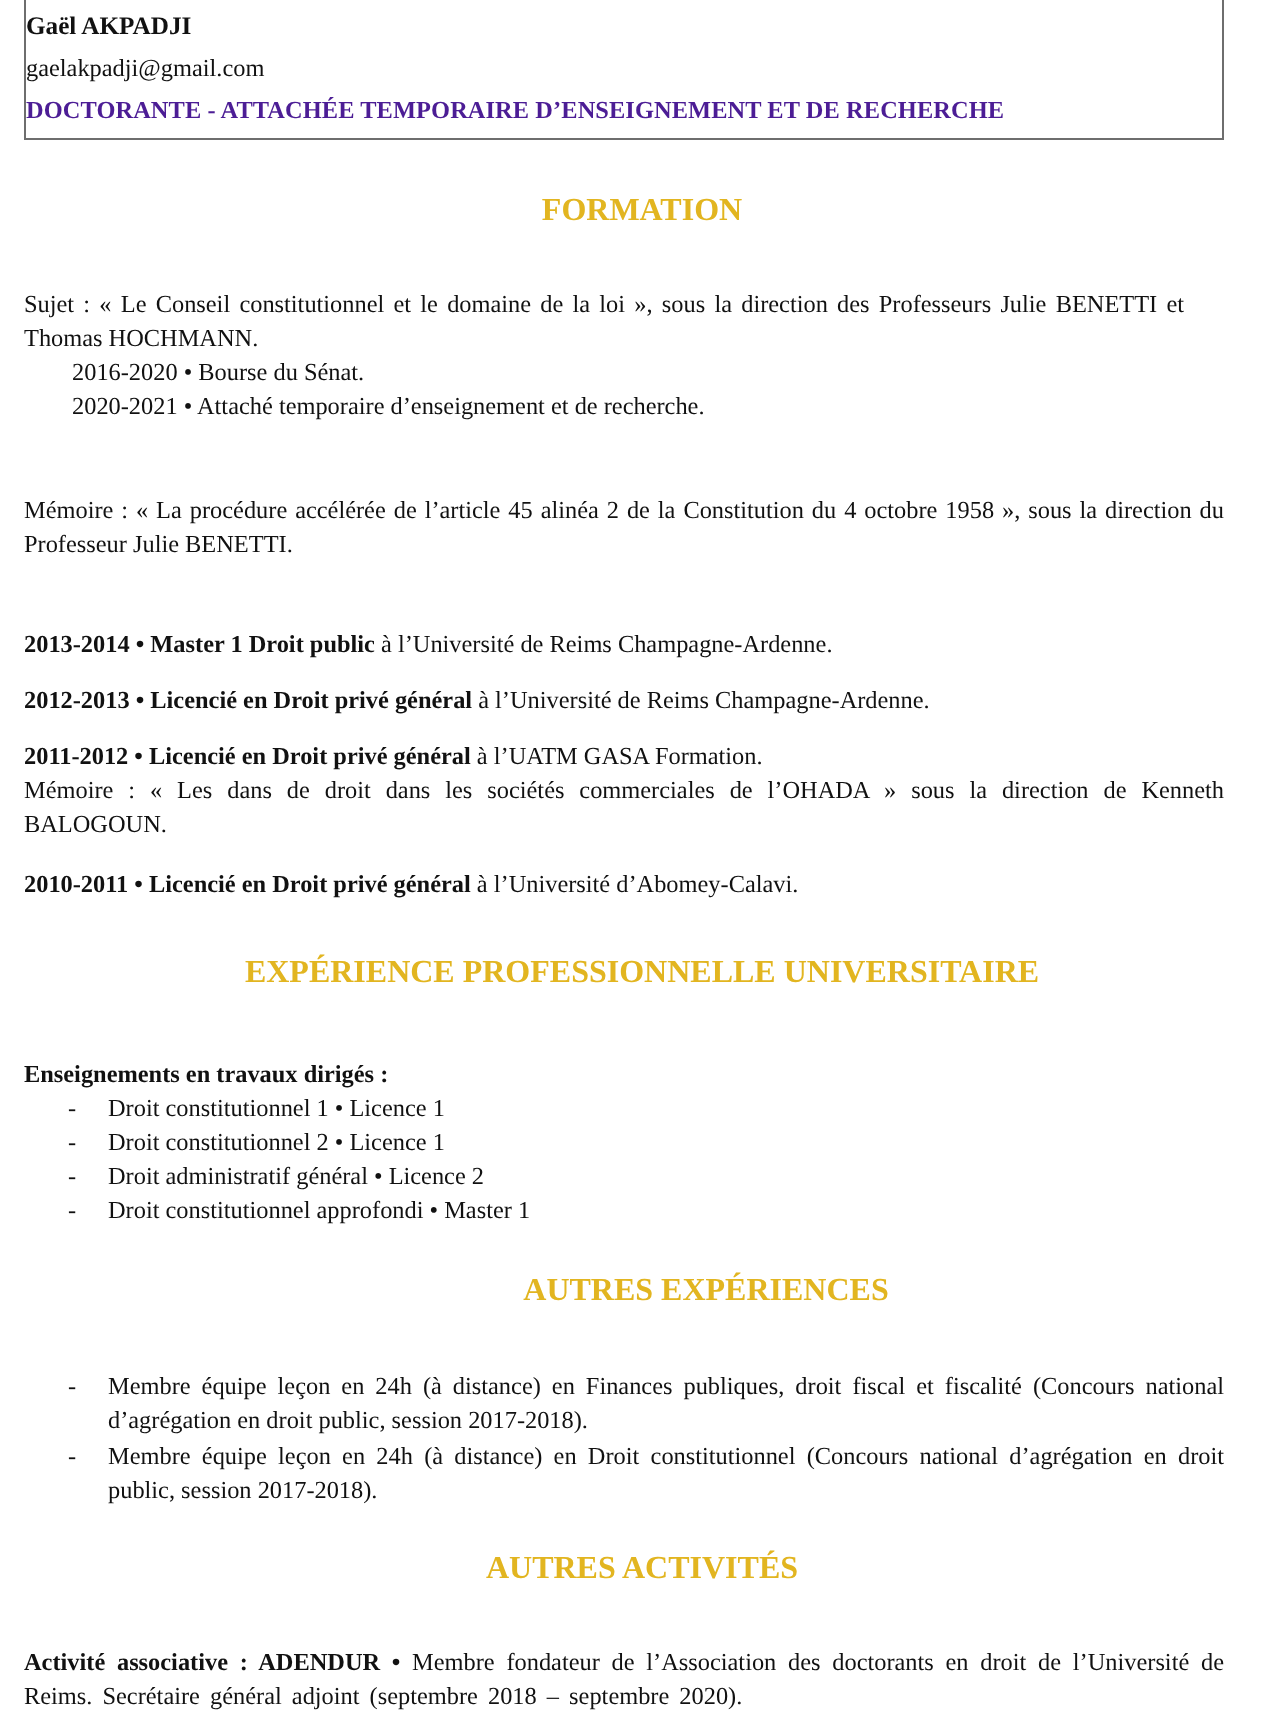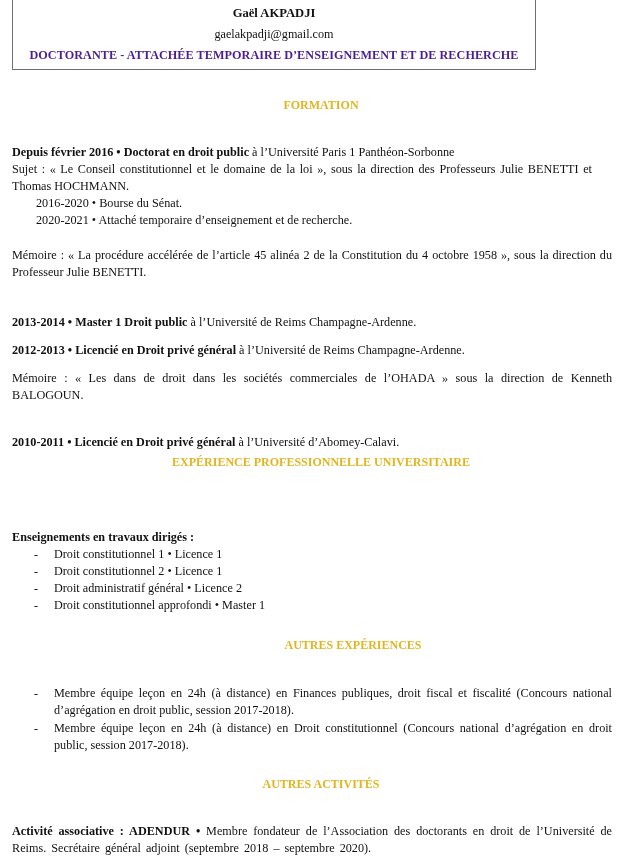--- a/index.html
+++ b/index.html
@@ -2,31 +2,31 @@
 <html><head>
 <meta charset="utf-8">
 <style>
   html, body { margin: 0; padding: 0; background: #ffffff; }
   body {
     width: 642px; height: 858px; overflow: hidden; position: relative;
     font-family: "Liberation Serif", serif; color: #111111;
     font-size: 12.2px; line-height: 17px;
   }
   .header-box {
-    position: absolute; left: 12px; top: 0; width: 524px; height: 70px;
+    position: absolute; left: 12px; top: 0; width: 600px; height: 70px;
     border: 1px solid #6e6e6e; border-top: none; box-sizing: border-box;
-    text-align: center;
+    text-align: left;
   }
   .header-name { position: absolute; left: 0; right: 0; top: 5px; font-weight: bold; font-size: 12.6px; }
   .header-email { position: absolute; left: 0; right: 0; top: 26px; font-size: 12.2px; }
   .header-title { position: absolute; left: 0; right: 0; top: 47px; font-weight: bold; font-size: 12.2px; color: #4c1d95; letter-spacing: 0.05px; }
 
   .section-title {
     position: absolute; left: 0; width: 642px; text-align: center;
-    font-weight: bold; color: #e2b520; font-size: 12px;
+    font-weight: bold; color: #e2b520; font-size: 16px;
   }
   .block { position: absolute; left: 12px; width: 600px; }
   .line { display: block; white-space: nowrap; }
   .justify { text-align: justify; text-align-last: left; white-space: normal; }
   .sub { padding-left: 24px; }
   b { font-weight: bold; }
   .list { position: absolute; left: 12px; width: 600px; }
   .list-item { position: relative; padding-left: 42px; }
   .dash { position: absolute; left: 22px; top: 0; }
 </style>
@@ -35,47 +35,47 @@
 
 <div class="header-box">
   <div class="header-name">Gaël AKPADJI</div>
   <div class="header-email">gaelakpadji@gmail.com</div>
   <div class="header-title">DOCTORANTE - ATTACHÉE TEMPORAIRE D’ENSEIGNEMENT ET DE RECHERCHE</div>
 </div>
 
 <div class="section-title" style="top:97px;">FORMATION</div>
 
 <div class="block" style="top:144px;">
-  <span class="line"><b>Depuis février 2016 • Doctorat en droit public</b><span> à l’Université Paris 1 Panthéon-Sorbonne</span></span>
   <span class="line justify" style="padding-right:20px;">Sujet : « Le Conseil constitutionnel et le domaine de la loi », sous la direction des Professeurs Julie BENETTI et Thomas HOCHMANN.</span>
   <span class="line sub">2016-2020 • Bourse du Sénat.</span>
   <span class="line sub">2020-2021 • Attaché temporaire d’enseignement et de recherche.</span>
 </div>
 
 <div class="block" style="top:247px;">
   <span class="line justify">Mémoire : « La procédure accélérée de l’article 45 alinéa 2 de la Constitution du 4 octobre 1958 », sous la direction du Professeur Julie BENETTI.</span>
 </div>
 
 <div class="block" style="top:314px;">
   <span class="line"><b>2013-2014 • Master 1 Droit public</b><span> à l’Université de Reims Champagne-Ardenne.</span></span>
 </div>
 
 <div class="block" style="top:342px;">
   <span class="line"><b>2012-2013 • Licencié en Droit privé général</b><span> à l’Université de Reims Champagne-Ardenne.</span></span>
 </div>
 
 <div class="block" style="top:370px;">
+  <span class="line"><b>2011-2012 • Licencié en Droit privé général</b><span> à l’UATM GASA Formation.</span></span>
   <span class="line justify" style="word-spacing:4px;">Mémoire : « Les dans de droit dans les sociétés commerciales de l’OHADA » sous la direction de Kenneth BALOGOUN.</span>
 </div>
 
 <div class="block" style="top:434px;">
   <span class="line"><b>2010-2011 • Licencié en Droit privé général</b><span> à l’Université d’Abomey-Calavi.</span></span>
 </div>
 
-<div class="section-title" style="top:454px;text-align:center;">EXPÉRIENCE PROFESSIONNELLE UNIVERSITAIRE</div>
+<div class="section-title" style="top:478px;text-align:center;">EXPÉRIENCE PROFESSIONNELLE UNIVERSITAIRE</div>
 
 <div class="block" style="top:529px; font-weight:bold;">Enseignements en travaux dirigés :</div>
 
 <div class="list" style="top:546px;">
   <div class="list-item"><span class="dash">-</span><span>Droit constitutionnel 1 • Licence 1</span></div>
   <div class="list-item"><span class="dash">-</span><span>Droit constitutionnel 2 • Licence 1</span></div>
   <div class="list-item"><span class="dash">-</span><span>Droit administratif général • Licence 2</span></div>
   <div class="list-item"><span class="dash">-</span><span>Droit constitutionnel approfondi • Master 1</span></div>
 </div>
 

